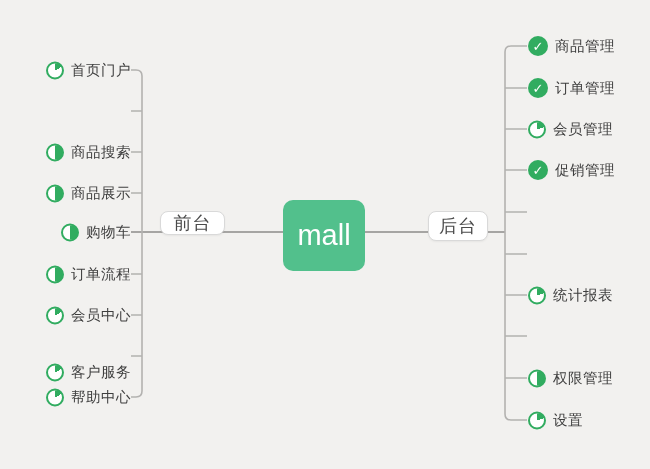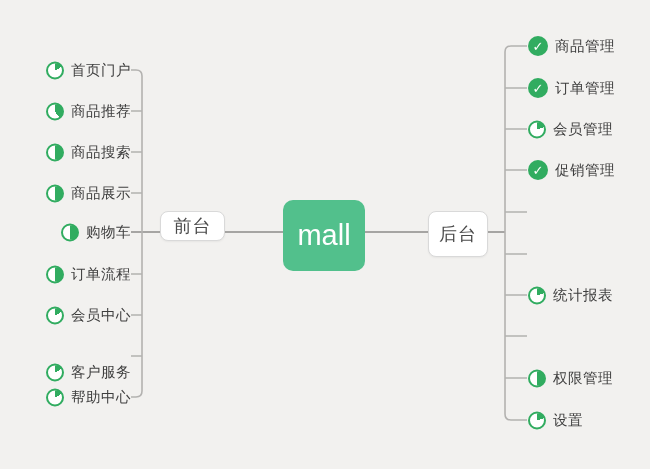--- a/index.html
+++ b/index.html
@@ -57,22 +57,22 @@
     position:absolute;z-index:3;
     display:flex;align-items:center;justify-content:center;
     background:#fff;
     border:1px solid var(--box-border);
     border-radius:8px;
     box-shadow:0 1px 2px rgba(0,0,0,0.05);
     font-size:18px;color:#4a4a4a;
     letter-spacing:1px;
     cursor:default;
   }
-  .node-box.front{left:160px;top:211px;width:65px;height:30px;}
-  .node-box.back{left:428px;top:211px;width:60px;height:46px;}
+  .node-box.front{left:160px;top:211px;width:65px;height:24px;}
+  .node-box.back{left:428px;top:211px;width:60px;height:30px;}
   .root-node{
     position:absolute;z-index:3;
     left:283px;top:200px;width:82px;height:71px;
     background:var(--accent);
     border-radius:10px;
     display:flex;align-items:center;justify-content:center;
     color:#fff;font-size:29px;
     cursor:default;
   }
 </style>
@@ -101,24 +101,20 @@
   <div class="node-box front">
     <span>前台</span>
   </div>
   <div class="node-box back">
     <span>后台</span>
   </div>
 
   <div class="topic-row left" style="top:70px">
     <span class="pie" style="background: conic-gradient(var(--icon-green) 0 0.17turn, #ffffff 0.17turn 1turn);"></span>
     <span class="topic-label">首页门户</span>
-  </div>
-  <div class="topic-row left" style="top:111px">
-    <span class="pie" style="background: conic-gradient(var(--icon-green) 0 0.4turn, #ffffff 0.4turn 1turn);"></span>
-    <span class="topic-label">商品推荐</span>
   </div>
   <div class="topic-row left" style="top:152px">
     <span class="pie" style="background: conic-gradient(var(--icon-green) 0 0.5turn, #ffffff 0.5turn 1turn);"></span>
     <span class="topic-label">商品搜索</span>
   </div>
   <div class="topic-row left" style="top:193px">
     <span class="pie" style="background: conic-gradient(var(--icon-green) 0 0.5turn, #ffffff 0.5turn 1turn);"></span>
     <span class="topic-label">商品展示</span>
   </div>
   <div class="topic-row left" style="top:232px">

